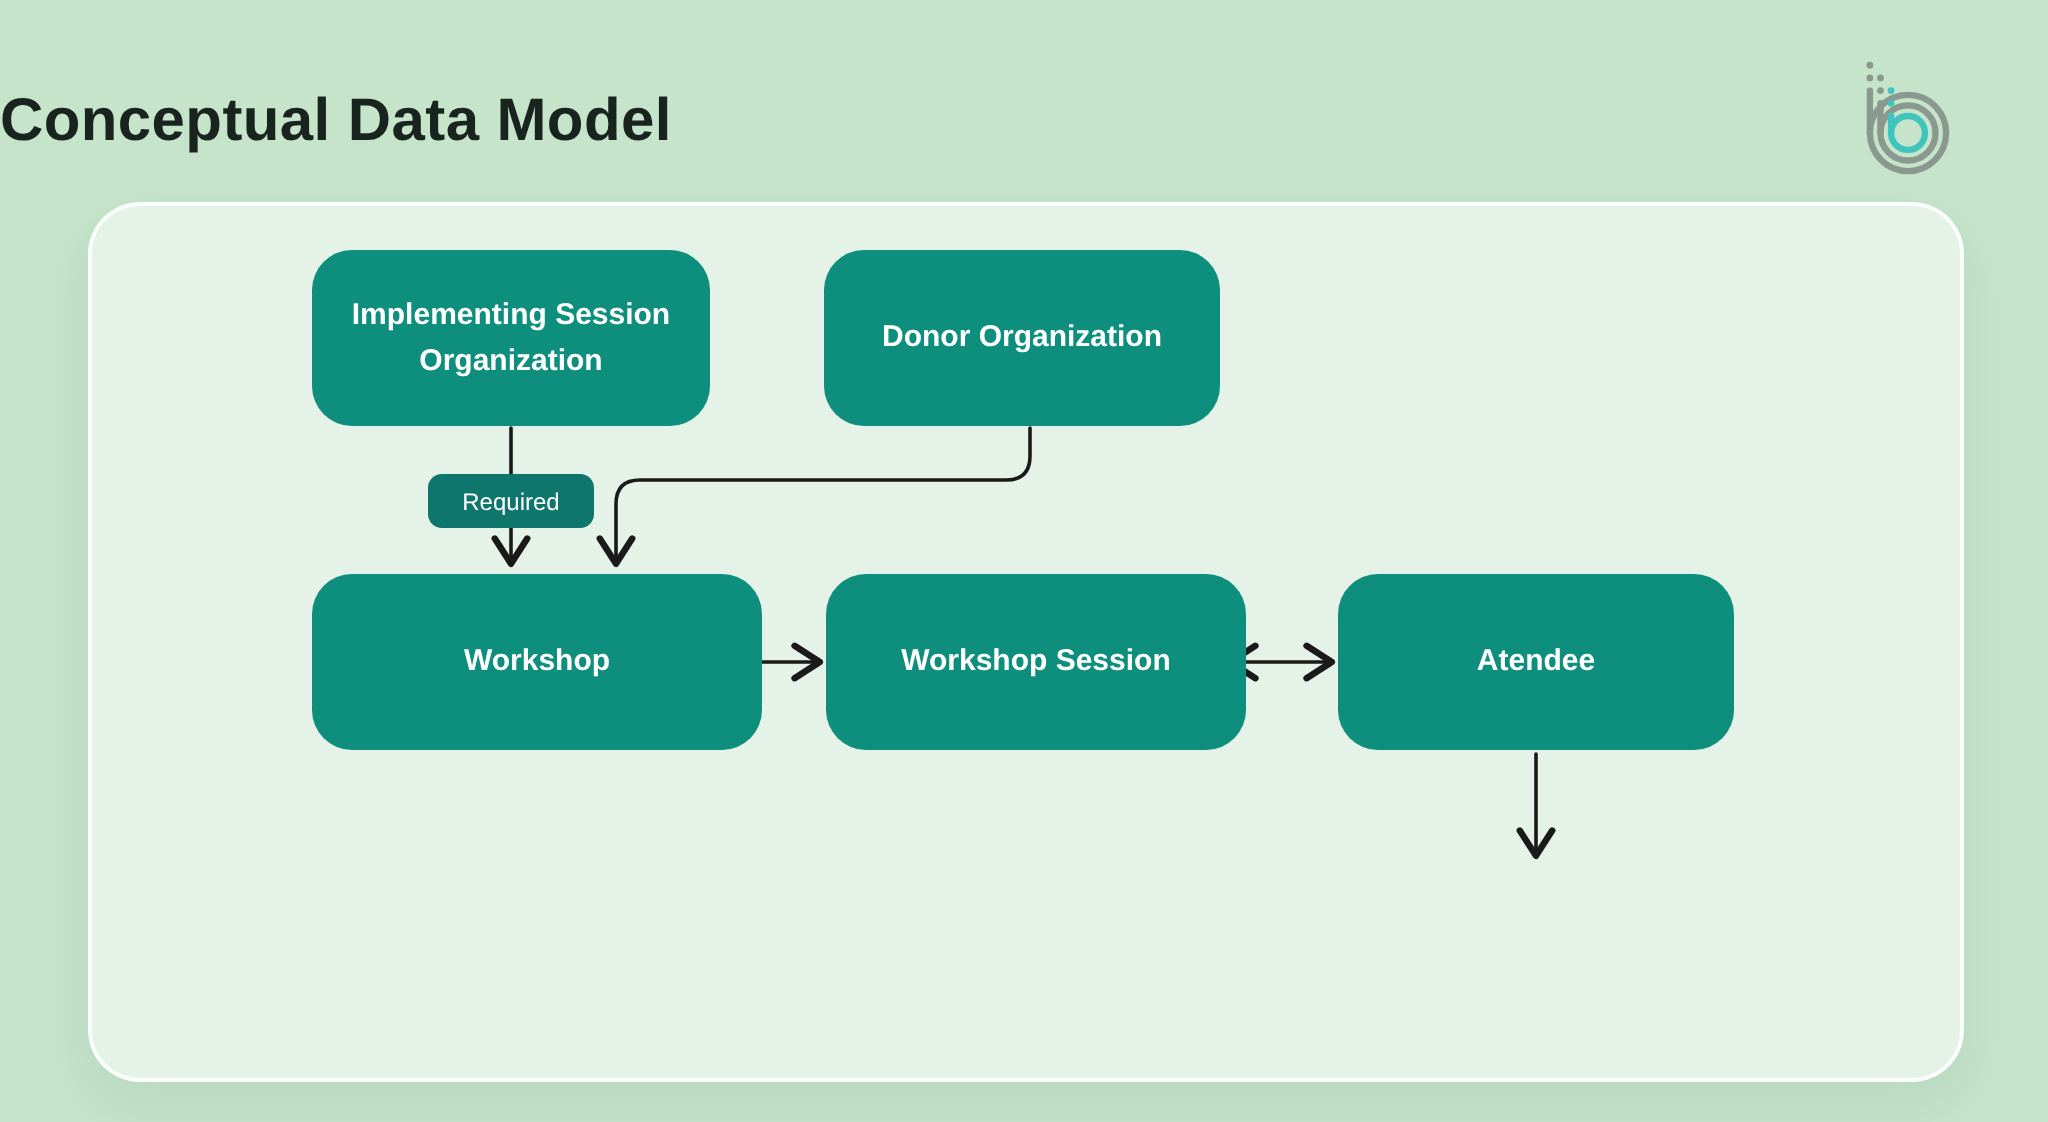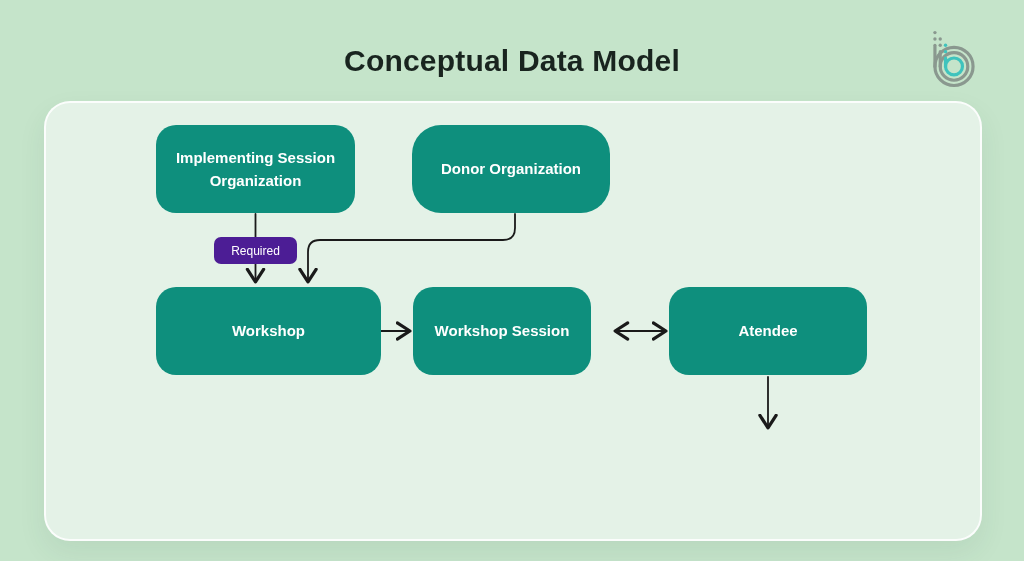--- a/index.html
+++ b/index.html
@@ -7,21 +7,21 @@
     width:1024px;height:561px;
     background:#c5e4ca;
     font-family:"Liberation Sans", sans-serif;
     overflow:hidden;
     position:relative;
   }
   .stage{position:absolute;inset:0;width:1024px;height:561px;}
 
   .page-title{
     position:absolute;top:44px;left:0;width:1024px;
-    text-align:center;
+    text-align:left;
     font-size:30px;font-weight:800;
     color:#19241f;
     letter-spacing:.2px;
   }
 
   .brand-logo{
     position:absolute;top:22px;left:918px;width:72px;height:72px;
   }
 
   .panel{
@@ -46,29 +46,29 @@
     border-radius:20px;
     display:flex;align-items:center;justify-content:center;
     text-align:center;
     font-size:15px;font-weight:700;
     line-height:1.55;
     padding:0 14px;
     box-sizing:border-box;
     z-index:2;
   }
   .node-ipo{left:156px;top:125px;width:199px;height:88px;}
-  .node-donor{left:412px;top:125px;width:198px;height:88px;border-radius:29px;}
+  .node-donor{left:412px;top:125px;width:198px;height:88px;}
   .node-workshop{left:156px;top:287px;width:225px;height:88px;}
-  .node-session{left:413px;top:287px;width:178px;height:88px;}
+  .node-session{left:413px;top:287px;width:210px;height:88px;}
   .node-atendee{left:669px;top:287px;width:198px;height:88px;}
   .node-feedback{left:670px;top:433px;width:197px;height:89px;}
 
   .edge-badge{
     position:absolute;left:214px;top:237px;width:83px;height:27px;
-    background:#4c1d95;color:#ffffff;
+    background:#0f766e;color:#ffffff;
     border-radius:7px;
     display:flex;align-items:center;justify-content:center;
     font-size:12px;font-weight:500;
     z-index:3;
     text-align:center;
   }
 </style>
 </head>
 <body>
 

